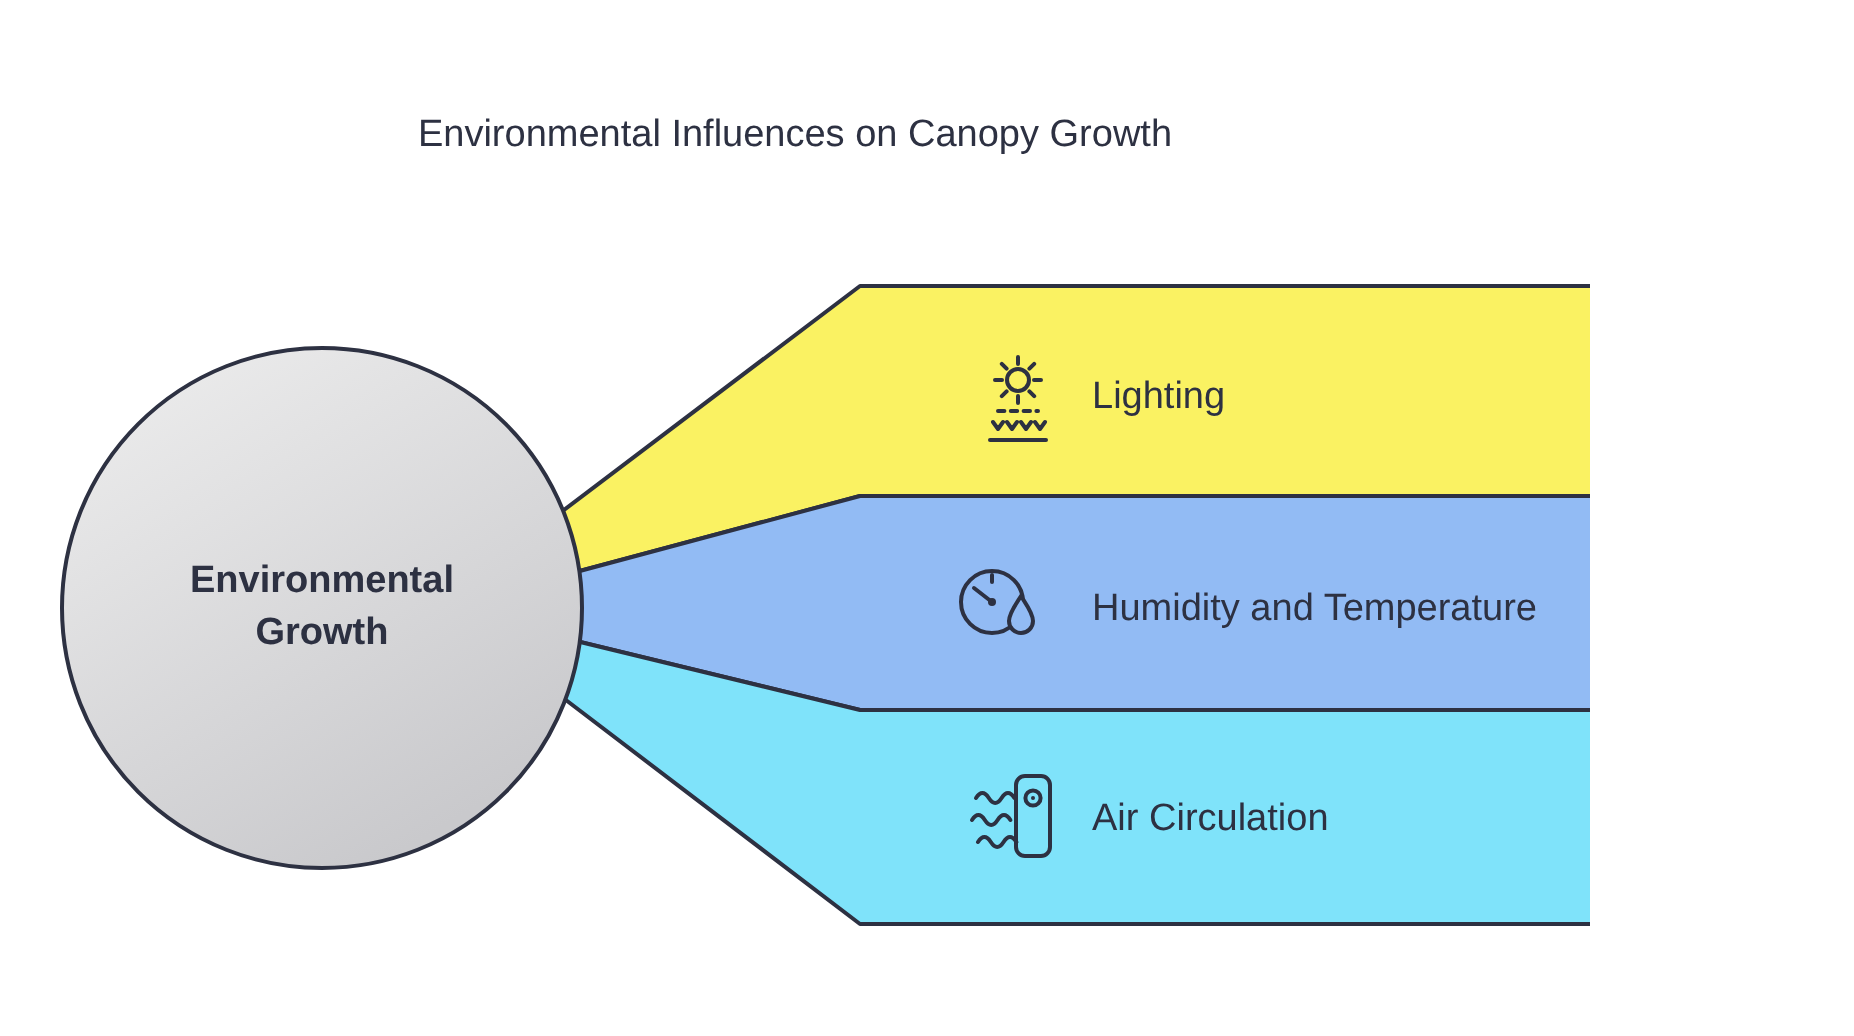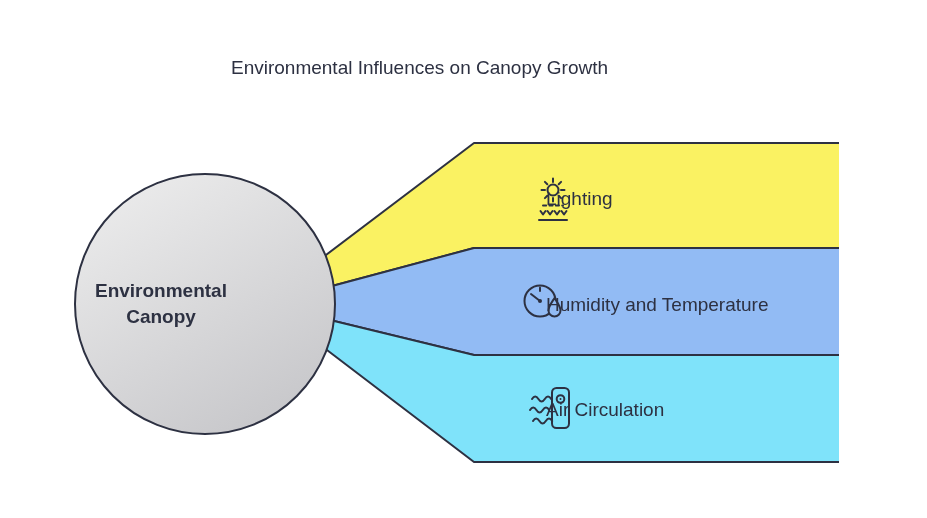--- a/index.html
+++ b/index.html
@@ -3,21 +3,20 @@
 <meta charset="utf-8">
 <style>
   html, body { margin: 0; padding: 0; background: #ffffff; }
   .stage {
     position: relative;
     width: 795px;
     height: 518px;
     background: #ffffff;
     overflow: hidden;
     font-family: "Liberation Sans", sans-serif;
-    padding-left: 44px;
     --outline: #2d3142;
     --text: #2d3142;
   }
   .band { stroke: var(--outline); stroke-width: 2; stroke-linejoin: round; }
   .node-circle { stroke: var(--outline); stroke-width: 2; }
   .icon { stroke: var(--outline); stroke-width: 2; fill: none; stroke-linecap: round; stroke-linejoin: round; }
   .icon .dot { fill: var(--outline); stroke: none; }
   .title {
     position: absolute; top: 57px; left: 0; width: 100%;
     text-align: center; font-size: 19px; color: var(--text);
@@ -75,18 +74,18 @@
       <circle cx="30.5" cy="14" r="3.8"></circle>
       <circle class="dot" cx="30.5" cy="14" r="1"></circle>
       <path d="M2,14 q3.2,-5 6.4,0 t6.4,0 t6.4,0"></path>
       <path d="M0,25 q3.2,-5 6.4,0 t6.4,0 t6.4,0"></path>
       <path d="M3,36 q3.2,-5 6.4,0 t6.4,0 t6.4,0"></path>
     </g>
   </svg>
 
   
   <div class="title">Environmental Influences on Canopy Growth</div>
-  <div class="center-label">Environmental Canopy</div>
+  <div class="center-label">Environmental Growth</div>
   <div class="band-label label-1">Lighting</div>
   <div class="band-label label-2">Humidity and Temperature</div>
   <div class="band-label label-3">Air Circulation</div>
 
 </div>
 
 </body></html>

